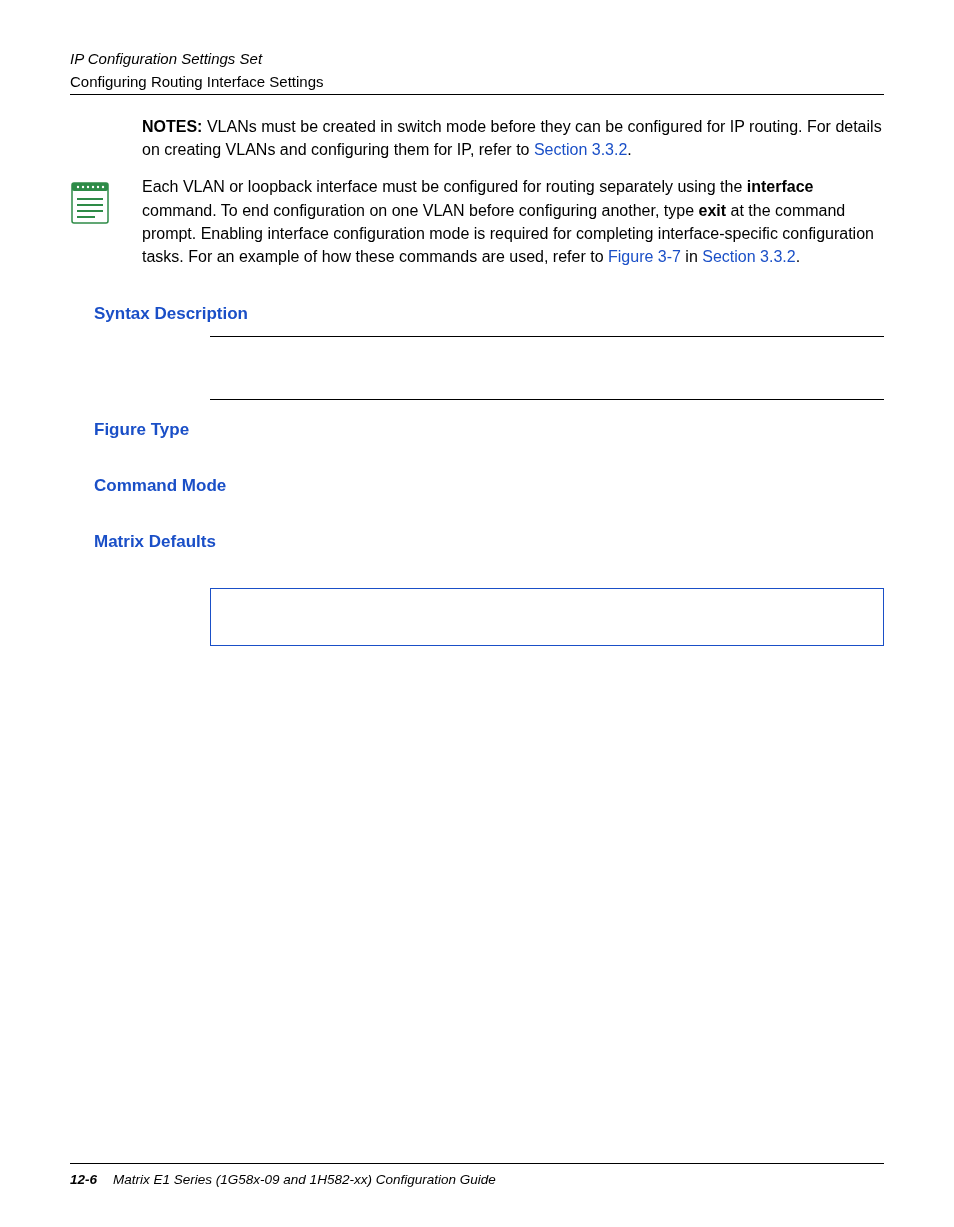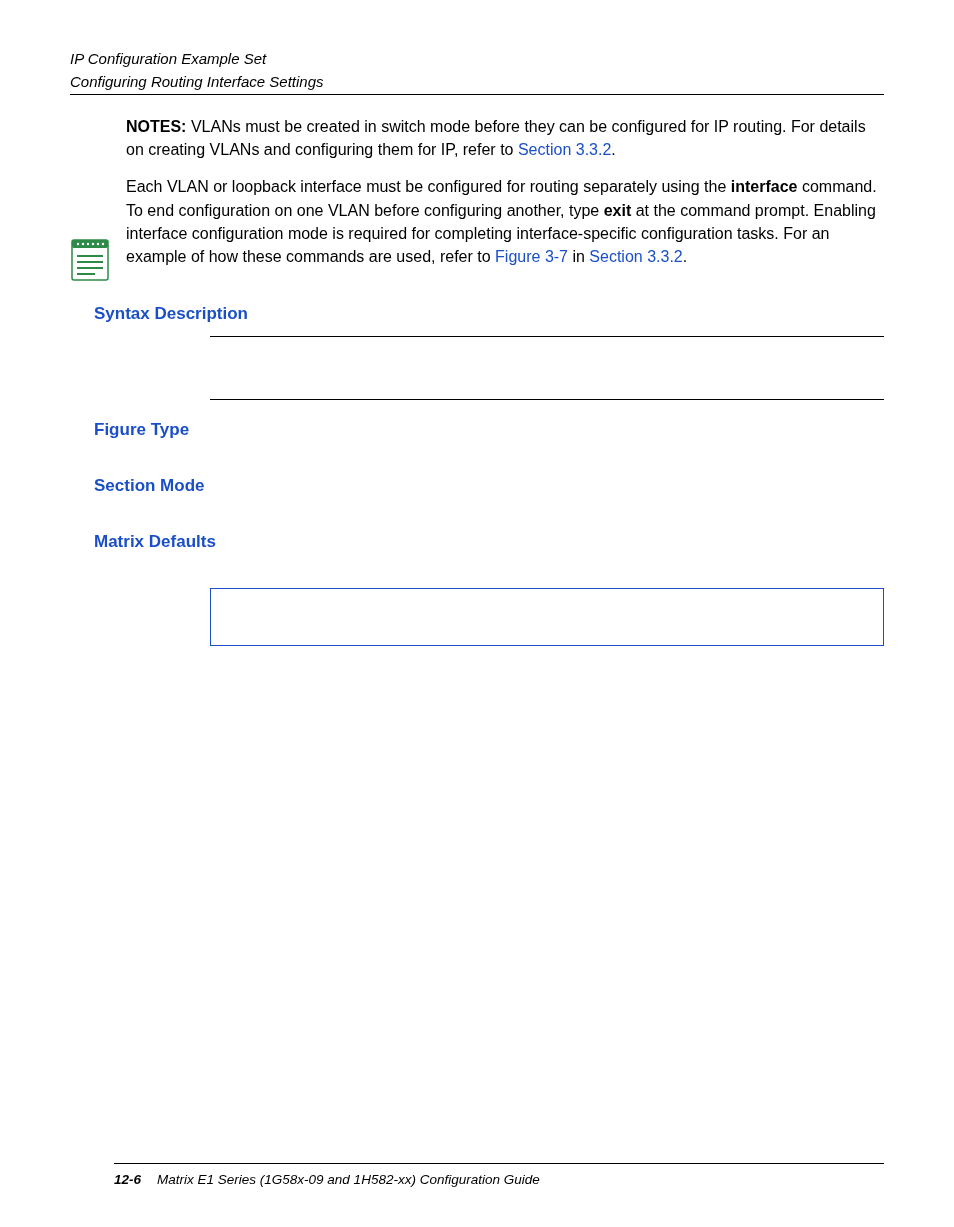--- a/index.html
+++ b/index.html
@@ -18,39 +18,38 @@
   }
   .header-section {
     margin-bottom: 20px;
   }
   .header-line1 {
     font-style: italic;
     font-size: 15px;
     margin-bottom: 6px;
   }
   .header-line2 {
-    font-style: italic;
     font-size: 15px;
     margin-bottom: 4px;
   }
   hr.header-rule {
     border: none;
     border-top: 1px solid #000;
     margin: 0 0 18px 0;
   }
   .section-title {
     color: #1a4fc7;
     font-weight: bold;
     font-size: 21px;
     margin-bottom: 120px;
   }
   .note-block {
     display: flex;
-    align-items: flex-end;
-    gap: 16px;
+    align-items: center;
+    gap: 32px;
     margin-bottom: 22px;
   }
   .note-icon {
     width: 40px;
     height: 48px;
     flex-shrink: 0;
     margin-top: 4px;
   }
   .note-icon svg {
     width: 100%;
@@ -97,21 +96,20 @@
     margin-left: 140px;
     border: 1px solid #1a4fc7;
     height: 56px;
     margin-top: 30px;
   }
   .footer {
     position: absolute;
     bottom: 40px;
     left: 70px;
     right: 70px;
-    margin-left: 44px;
   }
   .footer hr {
     border: none;
     border-top: 1px solid #000;
     margin-bottom: 8px;
   }
   .footer-text {
     font-size: 13.5px;
   }
   .footer-text .page-num {
@@ -122,21 +120,21 @@
   .footer-text .guide {
     font-style: italic;
   }
 </style>
 </head>
 <body>
 
 <div class="page">
 
   <div class="header-section">
-    <div class="header-line1">IP Configuration Example Set</div>
+    <div class="header-line1">IP Configuration Settings Set</div>
     <div class="header-line2">Configuring Routing Interface Settings</div>
     <hr class="header-rule">
   </div>
 
 
   <div class="note-block">
     <div class="note-icon">
       <svg viewBox="0 0 40 48">
         <rect x="2" y="6" width="36" height="40" fill="#ffffff" stroke="#2e8b47" stroke-width="1.5" rx="2"></rect>
         <rect x="2" y="6" width="36" height="8" fill="#2e8b47" rx="2"></rect>
@@ -163,21 +161,21 @@
   </div>
 
   <div class="sub-heading">Syntax Description</div>
   <div class="syntax-table">
     <div class="syntax-row-top"></div>
     <div class="syntax-row-bottom"></div>
   </div>
 
   <div class="sub-heading section-gap">Figure Type</div>
 
-  <div class="sub-heading section-gap">Section Mode</div>
+  <div class="sub-heading section-gap">Command Mode</div>
 
   <div class="sub-heading section-gap">Matrix Defaults</div>
 
   <div class="example-box"></div>
 
   <div class="footer">
     <hr>
     <div class="footer-text">
       <span class="page-num">12-6</span><span class="guide">Matrix E1 Series (1G58x-09 and 1H582-xx) Configuration Guide</span>
     </div>

